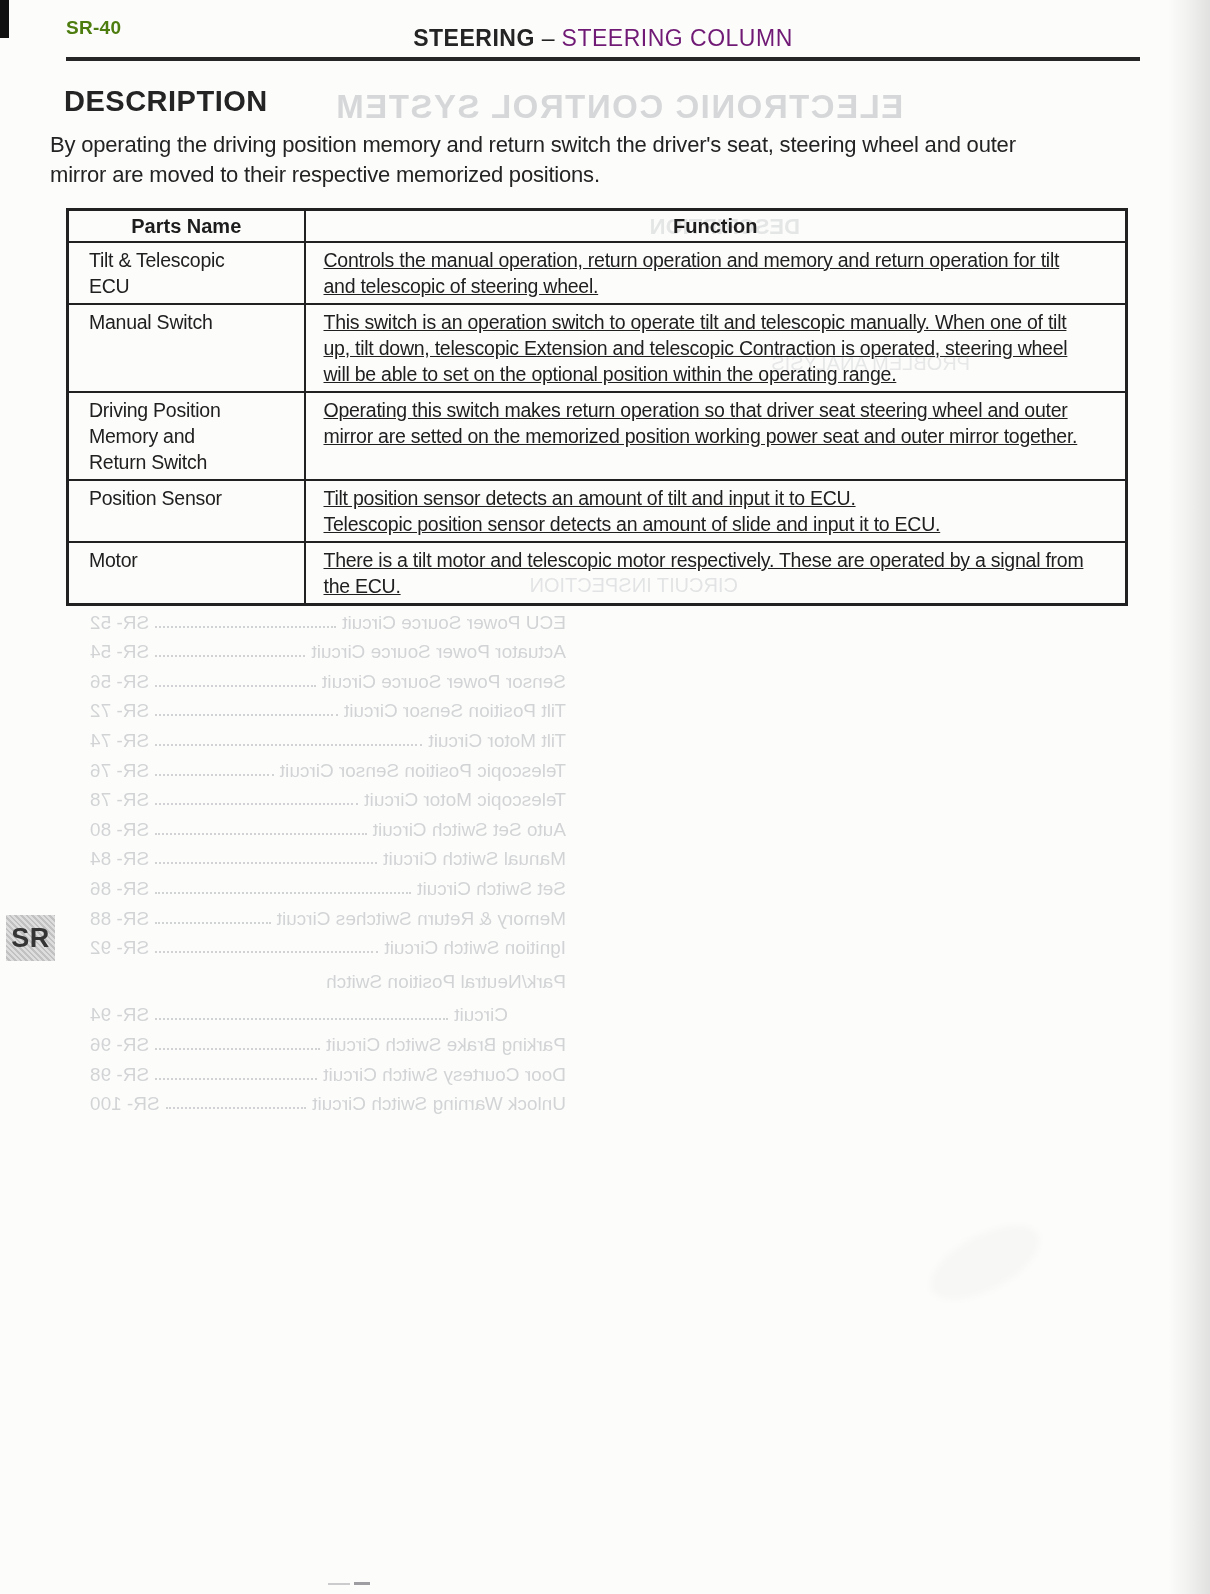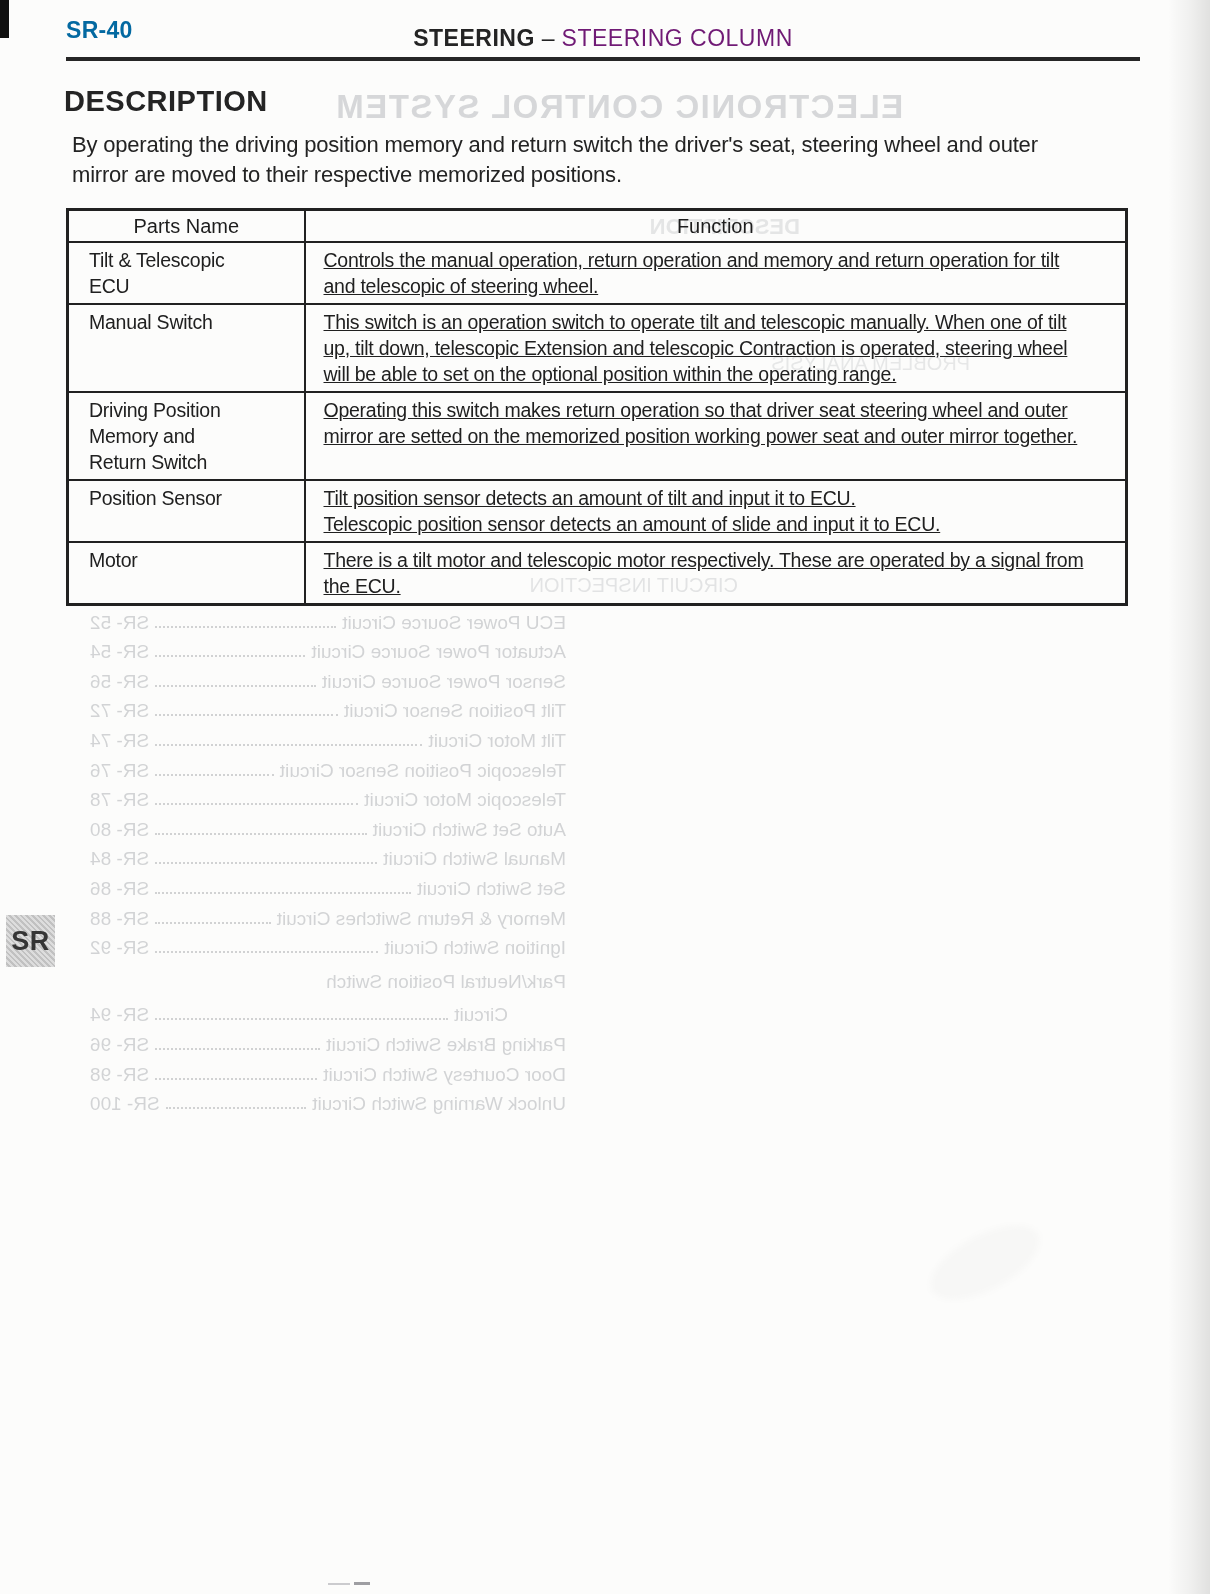--- a/index.html
+++ b/index.html
@@ -14,37 +14,37 @@
   
   .left-bar{position:absolute;left:0;top:0;width:9px;height:38px;background:#101010;}
   .right-shade{position:absolute;right:0;top:0;width:42px;height:100%;
     background:linear-gradient(to right, rgba(0,0,0,0) 0%, rgba(0,0,0,0.05) 55%, rgba(0,0,0,0.11) 100%);}
   .crease{position:absolute;left:925px;top:1235px;width:120px;height:55px;
     background:rgba(0,0,0,0.02);transform:rotate(-28deg);filter:blur(3px);border-radius:50%;}
   .bottom-smudge{position:absolute;left:328px;top:1581px;width:46px;height:6px;filter:blur(0.4px);}
   .bottom-smudge .d1{position:absolute;left:0;top:2px;width:22px;height:2px;background:rgba(130,130,140,0.4);}
   .bottom-smudge .d2{position:absolute;left:26px;top:1px;width:16px;height:3px;background:rgba(80,80,90,0.55);}
   
-  .page-num{position:absolute;left:66px;top:17px;font-size:23px;font-weight:bold;letter-spacing:0.3px;color:#0369a1;}
+  .page-num{position:absolute;left:66px;top:17px;font-size:19px;font-weight:bold;letter-spacing:0.3px;color:#4d7c0f;}
   .run-head{position:absolute;left:0;top:25px;width:1206px;text-align:center;font-size:23px;color:#242424;}
   .run-head .sec{font-weight:bold;letter-spacing:0.5px;margin-top:39px;}
   .run-head .sep{margin:0 7px;font-weight:normal;}
   .run-head .sub{font-weight:normal;letter-spacing:0.5px;color:#701a75;}
   .rule{position:absolute;left:66px;top:57px;width:1074px;height:4px;background:#262626;}
   
   .desc-heading{position:absolute;left:64px;top:85px;font-size:29px;font-weight:bold;letter-spacing:0.5px;color:#242424;}
-  .para{position:absolute;left:72px;top:130px;width:1080px;font-size:22px;line-height:30px;
+  .para{position:absolute;left:50px;top:130px;width:1080px;font-size:22px;line-height:30px;
     letter-spacing:-0.2px;white-space:pre-line;color:#232323;}
   
   .tbl-wrap{position:absolute;left:66px;top:208px;z-index:1;}
   table.parts{border-collapse:collapse;table-layout:fixed;width:1062px;background:transparent;}
   table.parts, table.parts th, table.parts td{border:2px solid #212121;}
   table.parts{border-width:3px;}
   table.parts th{
-    height:30px;font-size:20px;font-weight:normal;text-align:center;vertical-align:middle;
+    height:30px;font-size:20px;font-weight:bold;text-align:center;vertical-align:middle;
     padding:0;color:#1d1d1d;
   }
   table.parts td{
     font-size:19.5px;line-height:26px;letter-spacing:-0.25px;vertical-align:top;
     white-space:pre-line;color:#202020;margin-top:48px;
   }
   td.part{padding:4px 8px 4px 20px;}
   td.func{padding:4px 8px 4px 18px;text-decoration:underline;}
   tr.rh30{height:30px;} tr.rh52{height:52px;} tr.rh54{height:54px;} tr.rh78{height:78px;}
   
@@ -57,21 +57,21 @@
   .ghost-toc{left:90px;top:604px;width:476px;font-size:19px;opacity:0.5;}
   .gline{display:flex;align-items:flex-end;height:29.6px;}
   .gl-title{white-space:nowrap;}
   .gl-lead{flex:1;border-bottom:2px dotted rgba(150,153,158,0.85);margin:0 6px 6px 6px;min-width:10px;}
   .gl-page{white-space:nowrap;}
   .gline.no-lead .gl-lead{border-bottom:none;}
   .gline.indent .gl-title{padding-left:58px;}
   .gline.gap{margin-top:4px;}
   
   .sr-tab{
-    position:absolute;left:6px;top:915px;width:49px;height:52px;
+    position:absolute;left:6px;top:915px;width:49px;height:46px;
     background-color:#c7c7c7;
     background-image:repeating-linear-gradient(45deg, rgba(255,255,255,0.4) 0 2px, rgba(0,0,0,0.03) 2px 4px);
     display:flex;align-items:center;justify-content:center;
     font-size:27px;font-weight:bold;color:#353535;letter-spacing:0.5px;
   }
 </style>
 </head>
 <body>
 
 <div class="page">

